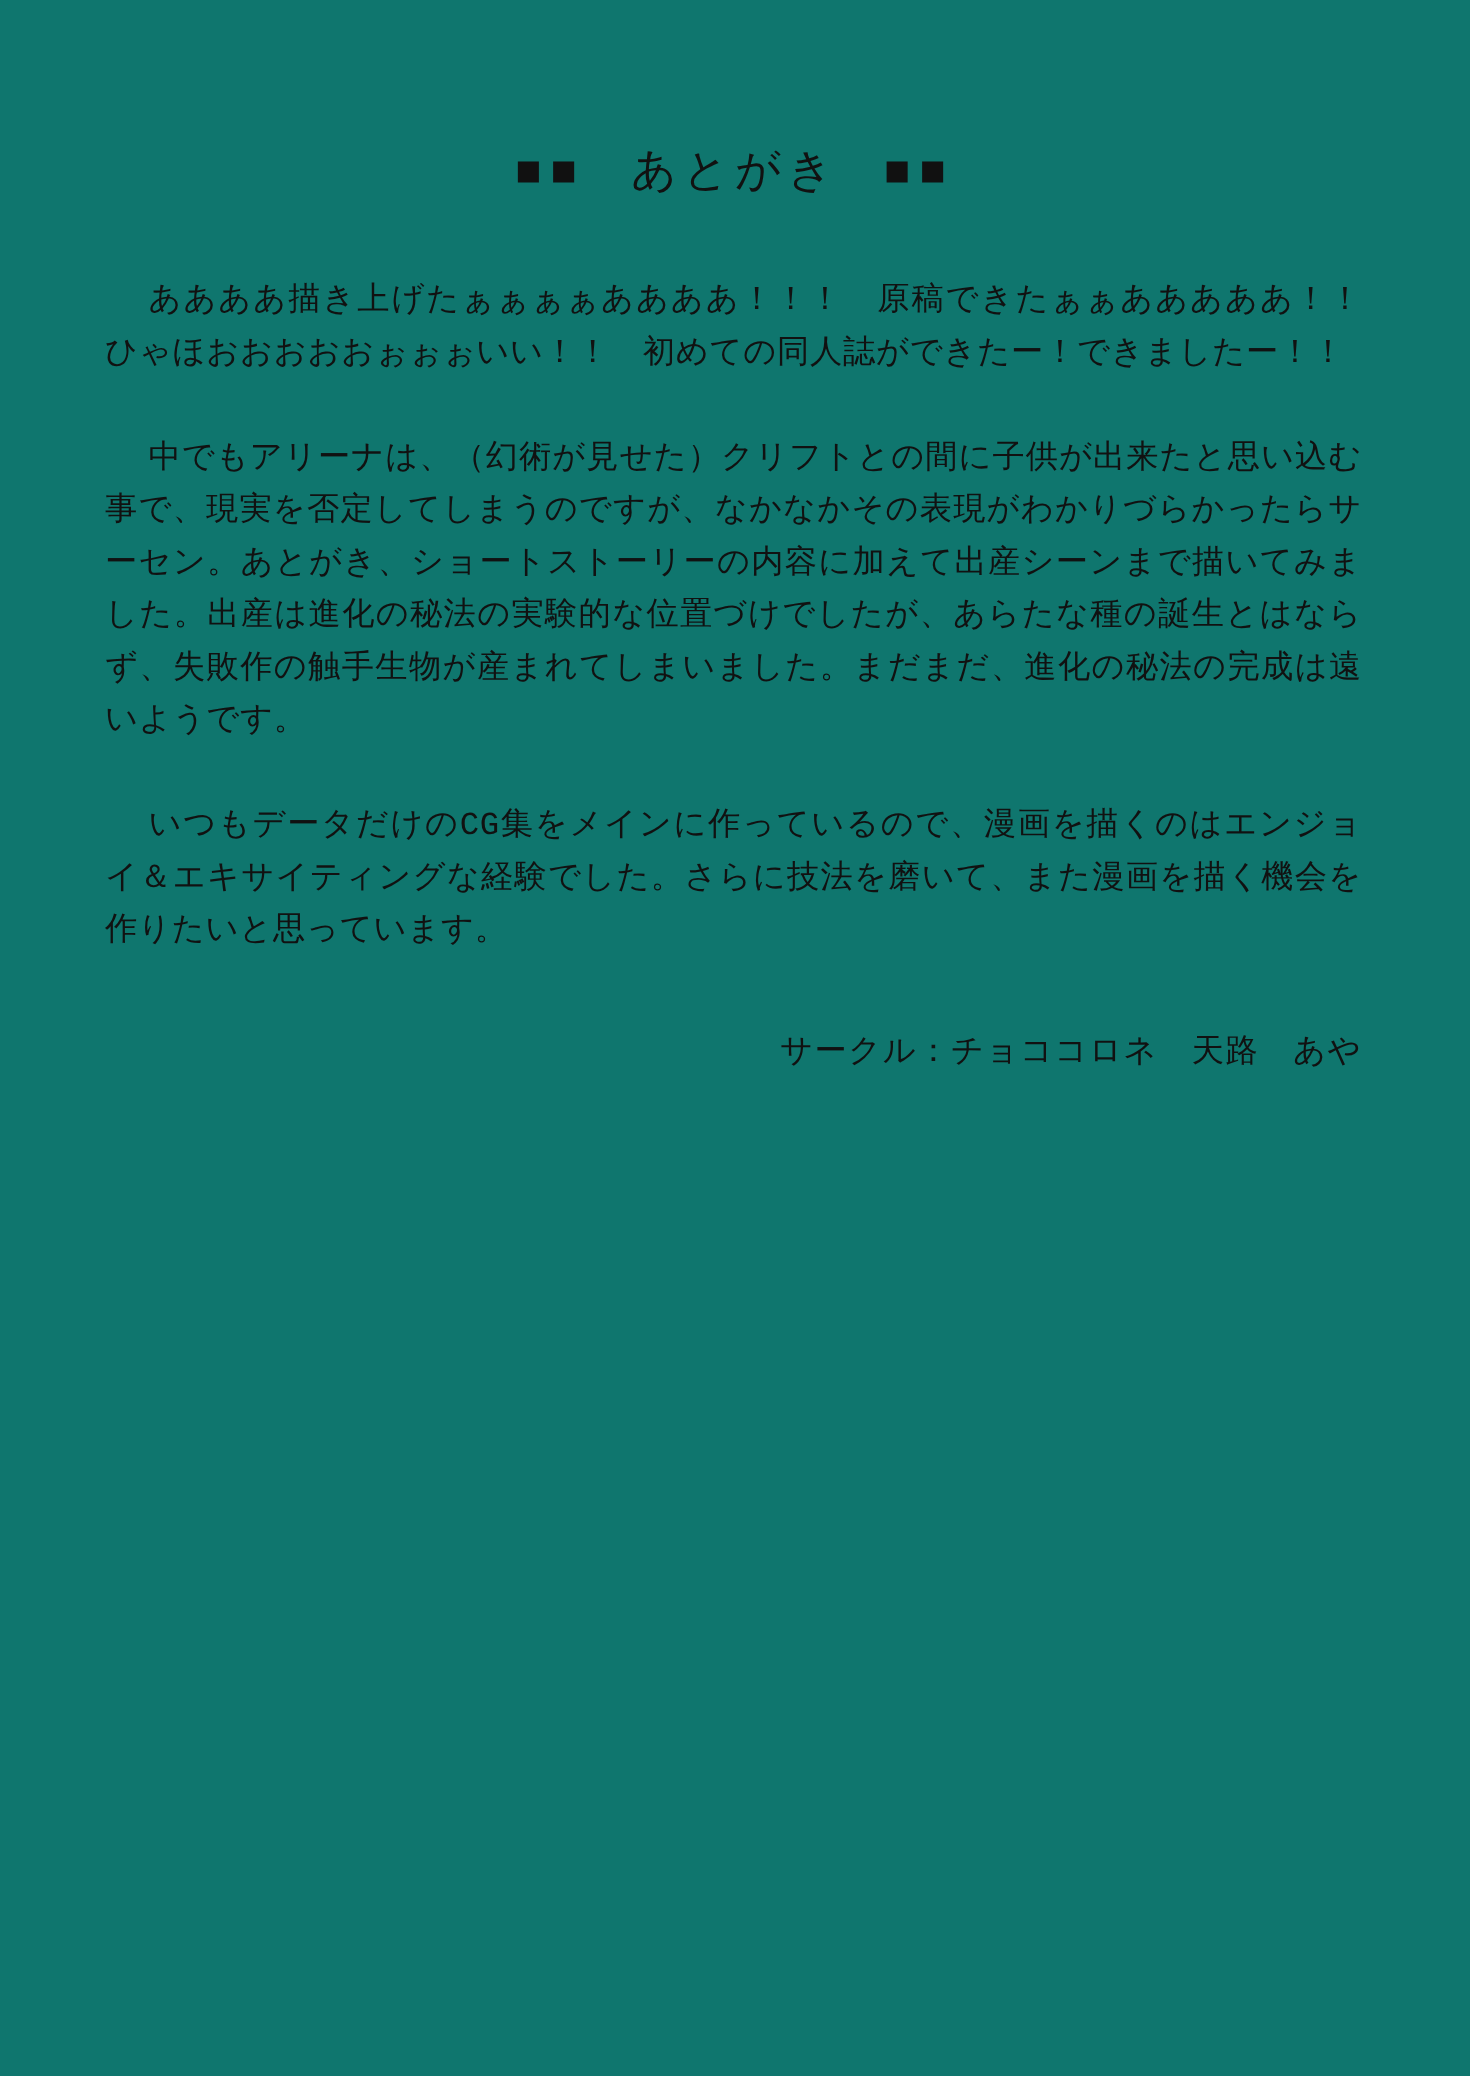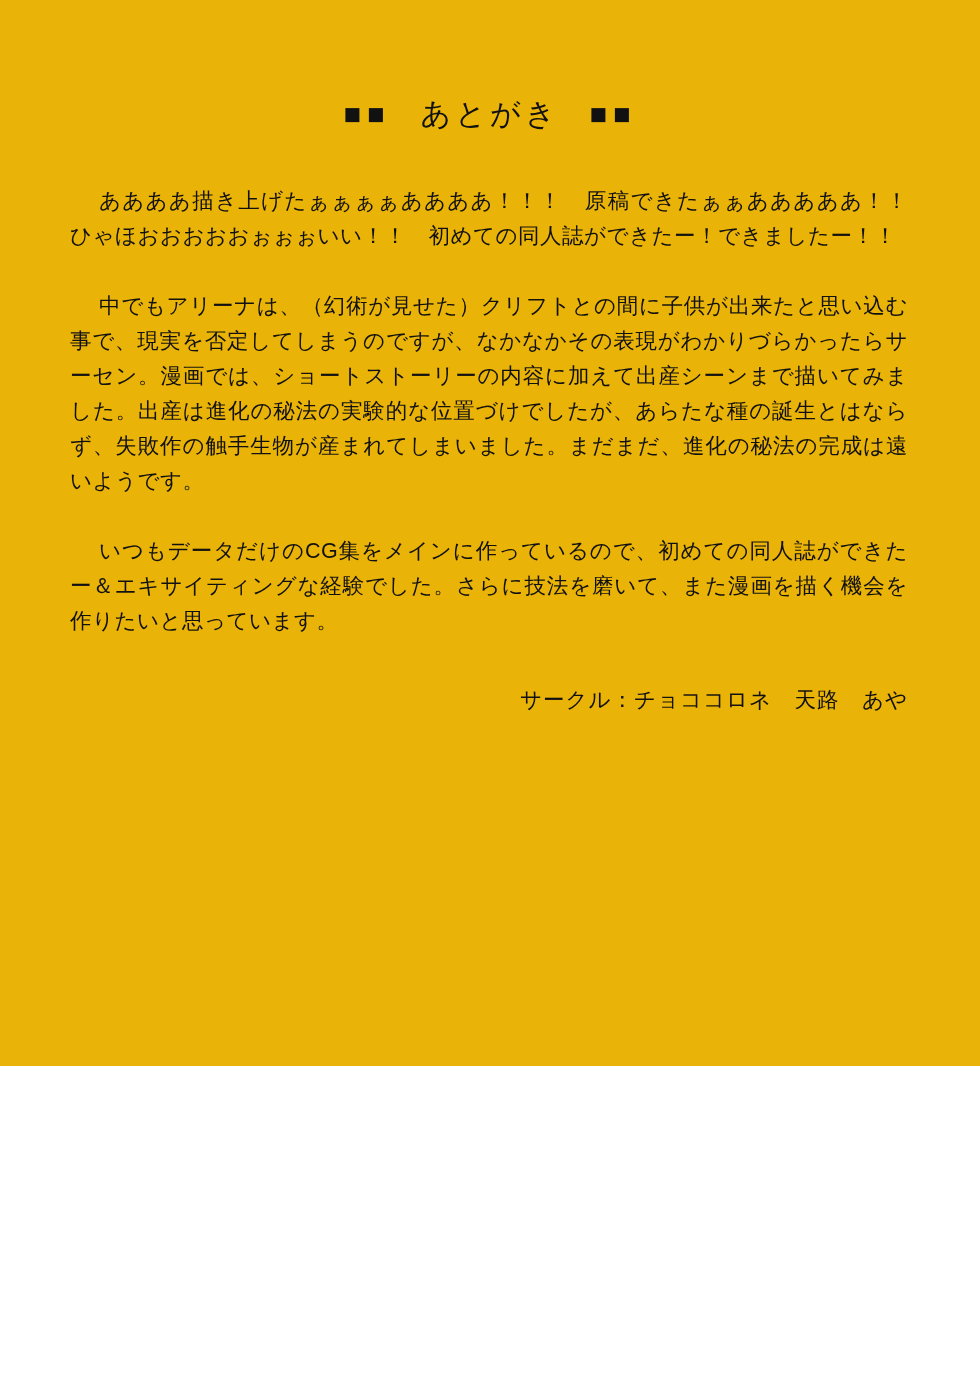--- a/index.html
+++ b/index.html
@@ -3,23 +3,23 @@
 <meta charset="utf-8">
 <style>
   html, body {
     margin: 0;
     padding: 0;
     background: #ffffff;
   }
   .page {
     position: relative;
     width: 980px;
-    height: 1066px;
+    height: 1384px;
     margin: 0 auto;
-    background: #eab308;
+    background: #0f766e;
     color: #111111;
     font-family: "Liberation Sans", "DejaVu Sans", sans-serif;
     overflow: hidden;
     box-sizing: border-box;
   }
   .title-row {
     padding-top: 94px;
     text-align: center;
     font-size: 30px;
     line-height: 40px;
@@ -39,20 +39,21 @@
     margin: 50px 72px 0 70px;
     font-size: 21.5px;
     line-height: 35px;
     text-align: justify;
     text-justify: inter-ideograph;
     letter-spacing: 0.5px;
   }
   .content p {
     margin: 0 0 35px 0;
     text-indent: 1.35em;
+    font-family: Liberation Mono, monospace;
   }
   .footer {
     margin-top: 43px;
     text-align: right;
     font-size: 21.5px;
     line-height: 37px;
     letter-spacing: 1px;
   }
   .footer .date-line { padding-right: 13px; }
   .footer .credit-line { padding-right: 0; }
@@ -61,21 +62,21 @@
 <body>
 
 <div class="page">
 
   <div class="title-row">
     <span class="title-marks left">■■</span><span class="title-text">あとがき</span><span class="title-marks right">■■</span>
   </div>
 
   <div class="content">
     <p>ああああ描き上げたぁぁぁぁああああ！！！　原稿できたぁぁあああああ！！　ひゃほおおおおおぉぉぉいい！！　初めての同人誌ができたー！できましたー！！</p>
-    <p>中でもアリーナは、（幻術が見せた）クリフトとの間に子供が出来たと思い込む事で、現実を否定してしまうのですが、なかなかその表現がわかりづらかったらサーセン。漫画では、ショートストーリーの内容に加えて出産シーンまで描いてみました。出産は進化の秘法の実験的な位置づけでしたが、あらたな種の誕生とはならず、失敗作の触手生物が産まれてしまいました。まだまだ、進化の秘法の完成は遠いようです。</p>
-    <p>いつもデータだけのCG集をメインに作っているので、初めての同人誌ができたー＆エキサイティングな経験でした。さらに技法を磨いて、また漫画を描く機会を作りたいと思っています。</p>
+    <p>中でもアリーナは、（幻術が見せた）クリフトとの間に子供が出来たと思い込む事で、現実を否定してしまうのですが、なかなかその表現がわかりづらかったらサーセン。あとがき、ショートストーリーの内容に加えて出産シーンまで描いてみました。出産は進化の秘法の実験的な位置づけでしたが、あらたな種の誕生とはならず、失敗作の触手生物が産まれてしまいました。まだまだ、進化の秘法の完成は遠いようです。</p>
+    <p>いつもデータだけのCG集をメインに作っているので、漫画を描くのはエンジョイ＆エキサイティングな経験でした。さらに技法を磨いて、また漫画を描く機会を作りたいと思っています。</p>
 
     <div class="footer">
       <div class="credit-line">サークル：チョココロネ　天路　あや</div>
     </div>
   </div>
 
 </div>
 
 </body></html>

